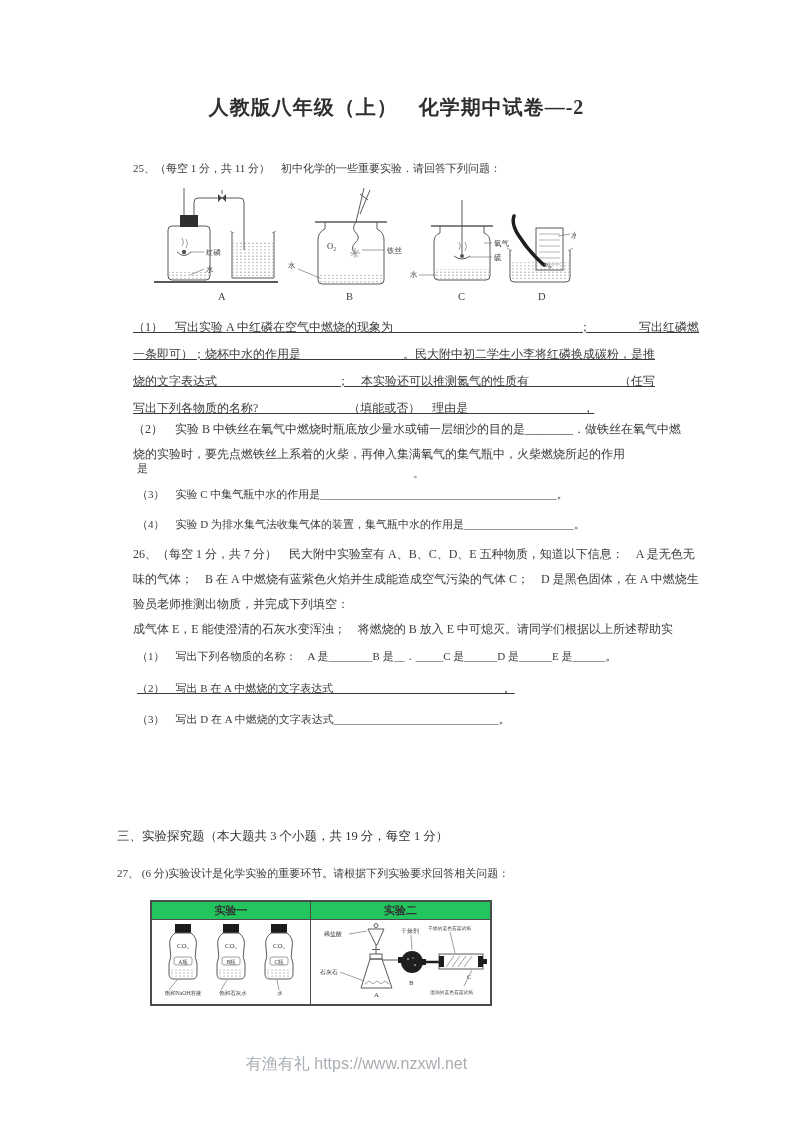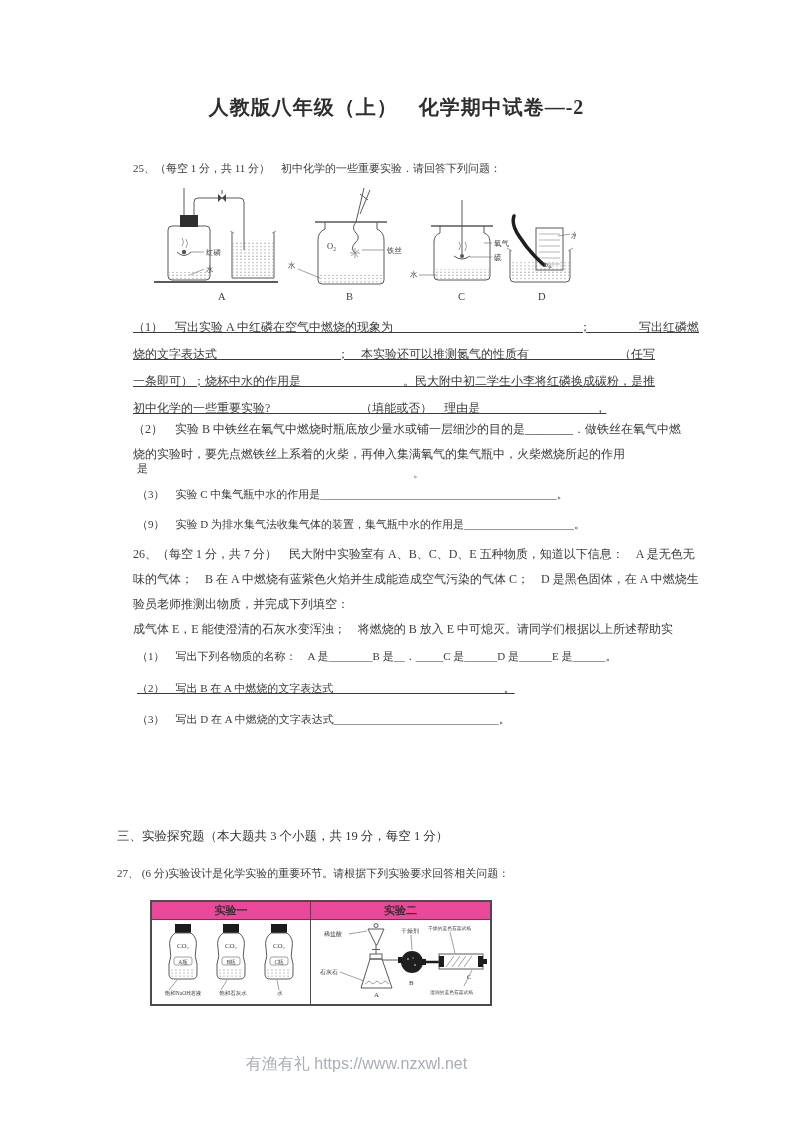--- a/index.html
+++ b/index.html
@@ -17,21 +17,21 @@
   .p1{line-height:27px;}
   .q26intro{line-height:25px;}
   .single{white-space:nowrap;font-size:11px;}
   .period-mark{font-size:11px;color:#6a6a6a;}
   .sec-head{font-size:12.5px;color:#333;}
   .exam-table{
     left:150px;top:900px;width:341px;border:2px solid #4c4c4c;border-collapse:collapse;
   }
   .exam-table th{
     border:1.5px solid #4c4c4c;font-size:11px;font-weight:bold;color:#333;
-    padding:1px 0;text-align:center;background:#ec4899;
+    padding:1px 0;text-align:center;background:#22c55e;
   }
   .exam-table td{border:1.5px solid #4c4c4c;padding:2px 1px;vertical-align:top;}
   .footer{
     left:0;top:1054px;width:713px;text-align:center;
     font-family:"Liberation Sans",sans-serif;font-size:16px;color:#a9aeb4;
   }
   svg text{font-family:"Liberation Serif","DejaVu Sans",serif;fill:#3c3c3c;}
   svg .ln{stroke:#5a5a5a;stroke-width:1;fill:none;}
   svg .thin{stroke:#777;stroke-width:.7;fill:none;}
 </style>
@@ -135,34 +135,34 @@
     <text x="423" y="50" font-size="7.5">水</text>
     <path d="M366,28 Q363,36 371,48 Q381,64 396,77" fill="none" stroke="#1e1e1e" stroke-width="3.5" stroke-linecap="round"></path>
     <circle cx="398" cy="77" r="1.5" fill="none" stroke="#555" stroke-width=".7"></circle>
     <circle cx="402" cy="79" r="1.2" fill="none" stroke="#555" stroke-width=".7"></circle>
     <text x="390" y="112" font-size="10.5">D</text>
   </g>
 </svg>
 
 <div class="abs body-text p1" style="left:133px;top:314px;text-decoration:underline;">
   <div>（1）　写出实验 A 中红磷在空气中燃烧的现象为_______________________________；　______写出红磷燃</div>
+  <div>一条即可）；烧杯中水的作用是_________________。民大附中初二学生小李将红磷换成碳粉，是推</div>
   <div>烧的文字表达式____________________；　本实验还可以推测氮气的性质有_____________　（任写</div>
-  <div>一条即可）；烧杯中水的作用是_________________。民大附中初二学生小李将红磷换成碳粉，是推</div>
-  <div>初中化学的一些重要实验?_____________　（填能或否）　理由是___________________，</div>
+  <div>写出下列各物质的名称?_____________　（填能或否）　理由是___________________，</div>
 </div>
 
 <div class="abs body-text" style="left:133px;top:417px;line-height:25px;">
   <div>（2）　实验 B 中铁丝在氧气中燃烧时瓶底放少量水或铺一层细沙的目的是________．做铁丝在氧气中燃</div>
   <div>烧的实验时，要先点燃铁丝上系着的火柴，再伸入集满氧气的集气瓶中，火柴燃烧所起的作用</div>
 </div>
 <div class="abs single" style="left:137px;top:461px;">是</div>
 <div class="abs period-mark" style="left:413px;top:466px;">。</div>
 
 <div class="abs single" style="left:137px;top:487px;">（3）　实验 C 中集气瓶中水的作用是___________________________________________。</div>
-<div class="abs single" style="left:137px;top:517px;">（9）　实验 D 为排水集气法收集气体的装置，集气瓶中水的作用是____________________。</div>
+<div class="abs single" style="left:137px;top:517px;">（4）　实验 D 为排水集气法收集气体的装置，集气瓶中水的作用是____________________。</div>
 
 <div class="abs body-text q26intro" style="left:133px;top:542px;">
   <div>26、（每空 1 分，共 7 分）　民大附中实验室有 A、B、C、D、E 五种物质，知道以下信息：　A 是无色无</div>
   <div>味的气体；　B 在 A 中燃烧有蓝紫色火焰并生成能造成空气污染的气体 C；　D 是黑色固体，在 A 中燃烧生</div>
   <div>验员老师推测出物质，并完成下列填空：</div>
   <div>成气体 E，E 能使澄清的石灰水变浑浊；　将燃烧的 B 放入 E 中可熄灭。请同学们根据以上所述帮助实</div>
 </div>
 <div class="abs single" style="left:137px;top:649px;">（1）　写出下列各物质的名称：　A 是________B 是__．_____C 是______D 是______E 是______。</div>
 <div class="abs single" style="left:137px;top:681px;text-decoration:underline;">（2）　写出 B 在 A 中燃烧的文字表达式_______________________________。</div>
 <div class="abs single" style="left:137px;top:712px;">（3）　写出 D 在 A 中燃烧的文字表达式______________________________。</div>

